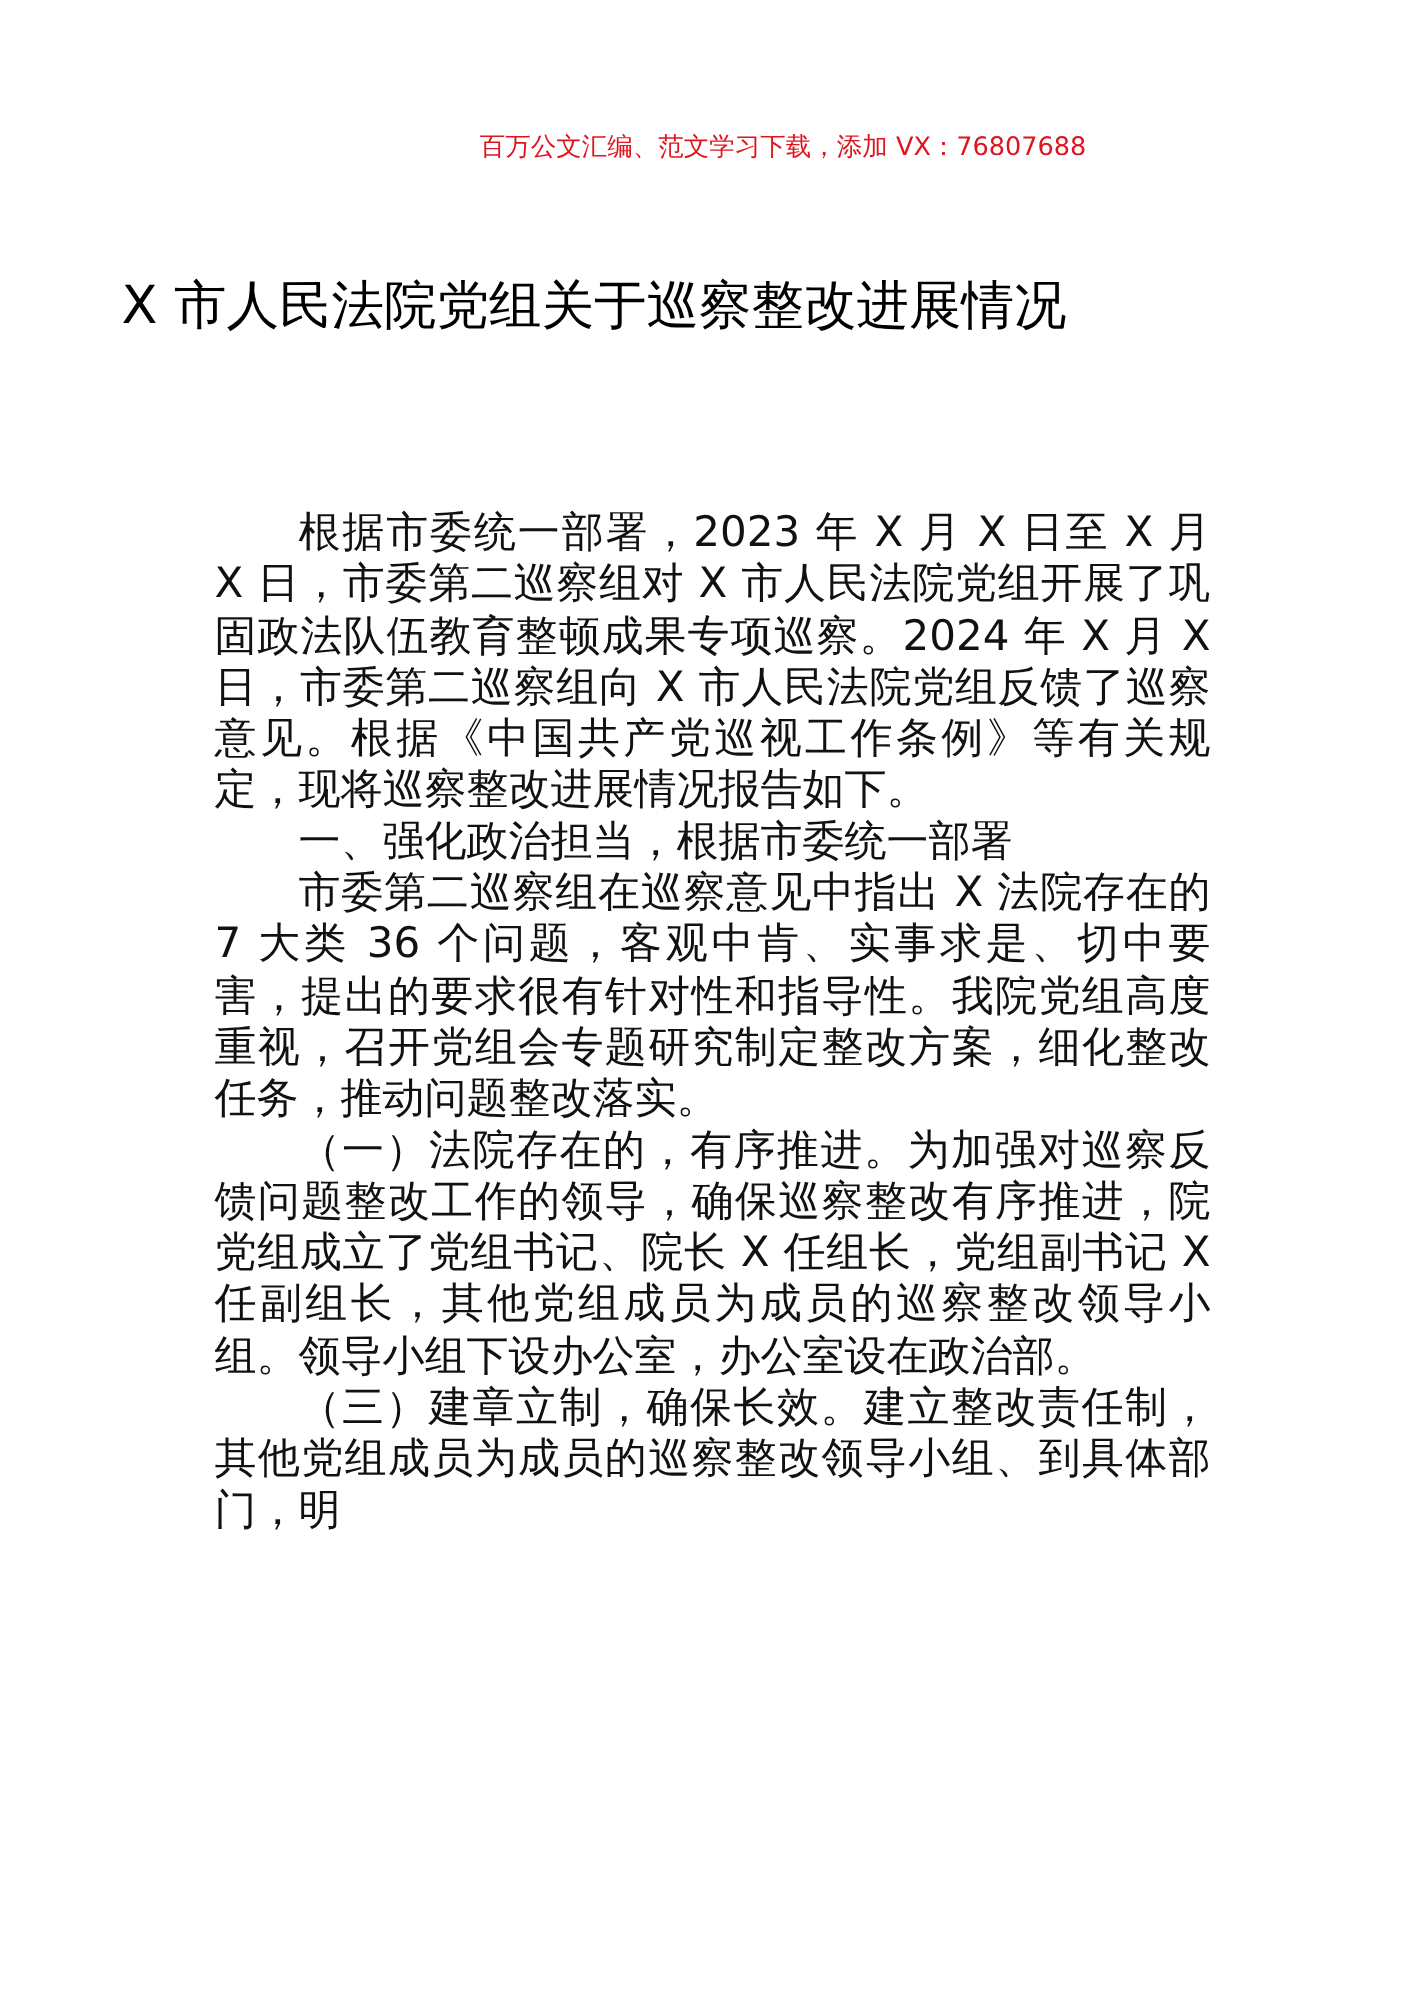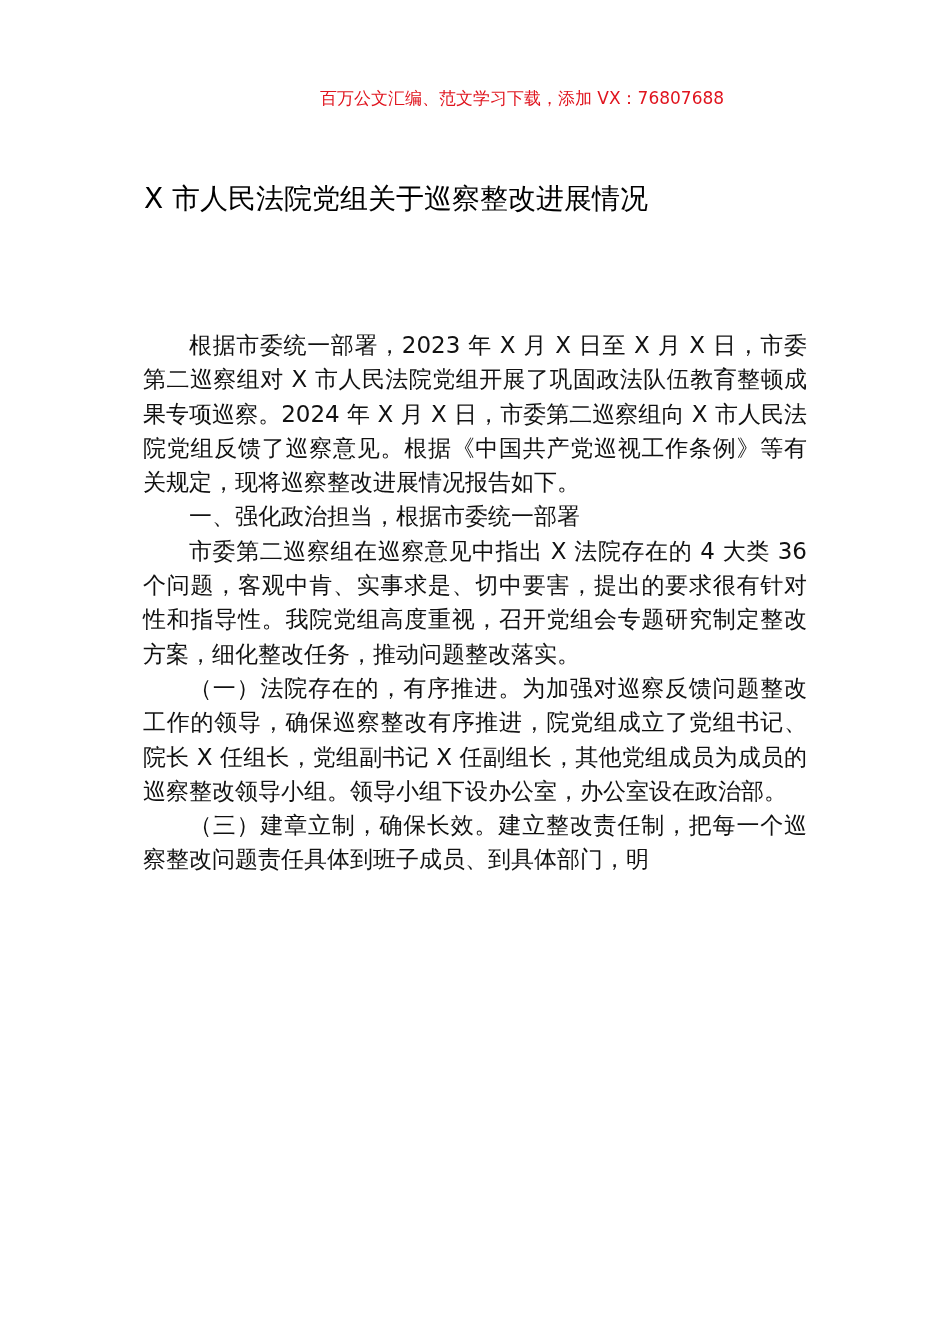--- a/index.html
+++ b/index.html
@@ -4,40 +4,40 @@
 <style>
   html, body { margin: 0; padding: 0; background: #ffffff; }
   body { width: 950px; height: 1344px; position: relative; overflow: hidden; }
   .page { position: absolute; left: 0; top: 0; width: 950px; height: 1344px; background: #fff; }
   .banner {
     position: absolute; top: 84px; left: 0; width: 950px; text-align: center;
     color: #e0141e; font-family: "DejaVu Sans", sans-serif; font-size: 17px; line-height: 28px; margin-left: 47px;
   }
   .title {
     position: absolute; left: 0; width: 792px; text-align: center;
-    font-family: "DejaVu Sans", sans-serif; font-size: 28px; color: #000;
+    font-family: "DejaVu Sans", sans-serif; font-size: 35px; color: #000;
   }
   .title.l1 { top: 180px; }
   .title.l2 { top: 248px; }
   .body {
-    position: absolute; left: 143px; top: 328px; width: 664px;
-    font-family: "DejaVu Sans", sans-serif; font-size: 23px; line-height: 34.3px;
+    position: absolute; left: 143px; top: 338px; width: 664px;
+    font-family: "DejaVu Sans", sans-serif; font-size: 28px; line-height: 34.3px;
     color: #111; text-align: justify;
   }
   .body p { margin: 0; text-indent: 2em; }
   .body p.heading { text-indent: 2em; }
 </style>
 </head>
 <body>
 
 <div class="page">
   <div class="banner">百万公文汇编、范文学习下载，添加 VX：76807688</div>
 
   <div class="title l1">X 市人民法院党组关于巡察整改进展情况</div>
 
   <div class="body">
     <p>根据市委统一部署，2023 年 X 月 X 日至 X 月 X 日，市委第二巡察组对 X 市人民法院党组开展了巩固政法队伍教育整顿成果专项巡察。2024 年 X 月 X 日，市委第二巡察组向 X 市人民法院党组反馈了巡察意见。根据《中国共产党巡视工作条例》等有关规定，现将巡察整改进展情况报告如下。</p>
     <p class="heading">一、强化政治担当，根据市委统一部署</p>
-    <p>市委第二巡察组在巡察意见中指出 X 法院存在的 4 大类 36 个问题，客观中肯、实事求是、切中要害，提出的要求很有针对性和指导性。我院党组高度重视，召开党组会专题研究制定整改方案，细化整改任务，推动问题整改落实。</p>
+    <p>市委第二巡察组在巡察意见中指出 X 法院存在的 7 大类 36 个问题，客观中肯、实事求是、切中要害，提出的要求很有针对性和指导性。我院党组高度重视，召开党组会专题研究制定整改方案，细化整改任务，推动问题整改落实。</p>
     <p>（一）法院存在的，有序推进。为加强对巡察反馈问题整改工作的领导，确保巡察整改有序推进，院党组成立了党组书记、院长 X 任组长，党组副书记 X 任副组长，其他党组成员为成员的巡察整改领导小组。领导小组下设办公室，办公室设在政治部。</p>
-    <p>（三）建章立制，确保长效。建立整改责任制，把每一个巡察整改问题责任具体到班子成员、到具体部门，明</p>
+    <p>（三）建章立制，确保长效。建立整改责任制，其他党组成员为成员的巡察整改领导小组、到具体部门，明</p>
   </div>
 </div>
 
 </body></html>

